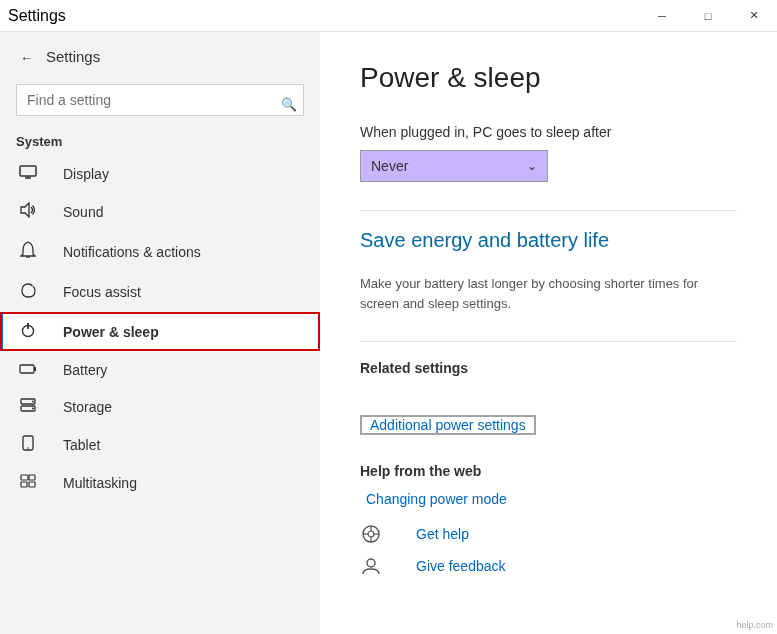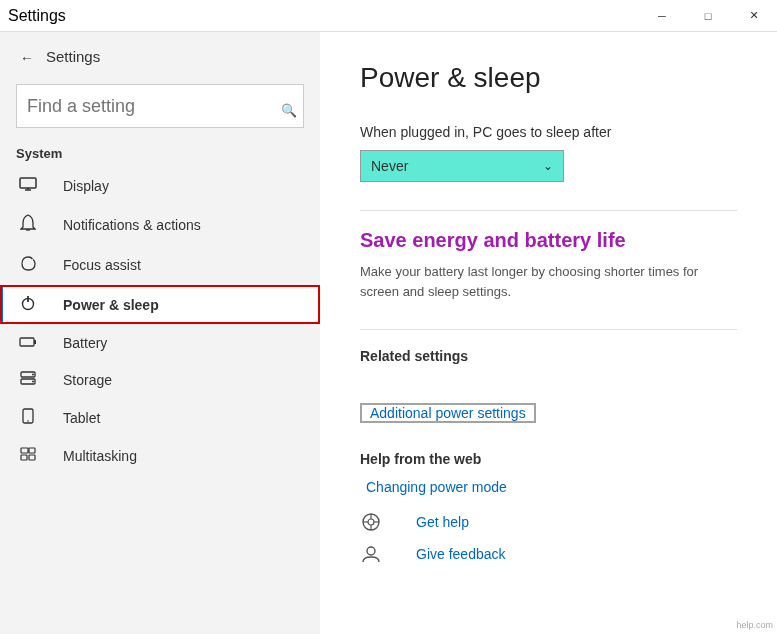--- a/index.html
+++ b/index.html
@@ -84,25 +84,25 @@
       color: #333;
       font-weight: 400;
     }
 
     .search-box-container {
       padding: 4px 16px 12px 16px;
       position: relative;
     }
     .search-box {
       width: 100%;
-      height: 44px;
+      height: 32px;
       border: 1px solid #ccc;
       background: white;
       padding: 0 30px 0 10px;
-      font-size: 18px;
+      font-size: 14px;
       outline: none;
     }
     .search-icon-wrap {
       position: absolute;
       right: 22px;
       top: 50%;
       transform: translateY(-50%);
       color: #555;
       font-size: 13px;
       pointer-events: none;
@@ -166,35 +166,35 @@
       font-size: 14px;
       color: #333;
       margin-bottom: 10px;
       margin-top: 30px;
     }
 
     .dropdown-select {
       display: flex;
       align-items: center;
       justify-content: space-between;
-      width: 204px;
+      width: 188px;
       height: 32px;
       border: 1px solid #999;
-      background: #5eead4;
+      background: #c4b5fd;
       padding: 0 10px;
       cursor: pointer;
       font-size: 14px;
       color: #333;
     }
 
     .section-heading {
       font-size: 20px;
-      font-weight: 700;
-      color: #a21caf;
-      margin-bottom: 10px;
+      font-weight: 400;
+      color: #0369a1;
+      margin-bottom: 22px;
     }
 
     .section-desc {
       font-size: 13px;
       color: #555;
       line-height: 1.5;
       margin-bottom: 6px;
     }
 
     .divider {
@@ -289,20 +289,30 @@
       <span class="sidebar-icon">
         <svg width="18" height="14" viewBox="0 0 18 14" fill="none">
             <rect x="1" y="1" width="16" height="10" rx="1" stroke="#333" stroke-width="1.5"></rect>
             <line x1="6" y1="13" x2="12" y2="13" stroke="#333" stroke-width="1.5"></line>
             <line x1="9" y1="11" x2="9" y2="13" stroke="#333" stroke-width="1.5"></line>
           </svg>
       </span>
       <span>Display</span>
     </div>
 
+    <div class="sidebar-item">
+      <span class="sidebar-icon">
+        <svg width="16" height="16" viewBox="0 0 16 16" fill="none">
+            <polygon points="1,5 5,5 9,1 9,15 5,11 1,11" stroke="#333" stroke-width="1.3" fill="none"></polygon>
+            <path d="M11 5 Q14 8 11 11" stroke="#333" stroke-width="1.3" fill="none"></path>
+            <path d="M12.5 3.5 Q16.5 8 12.5 12.5" stroke="#333" stroke-width="1.3" fill="none"></path>
+          </svg>
+      </span>
+      <span>Sound</span>
+    </div>
 
     <div class="sidebar-item">
       <span class="sidebar-icon">
         <svg width="16" height="18" viewBox="0 0 16 18" fill="none">
             <path d="M8 1 Q13 3 13 9 L13 13 L15 15 L1 15 L3 13 L3 9 Q3 3 8 1Z" stroke="#333" stroke-width="1.3" fill="none"></path>
             <line x1="6" y1="16" x2="10" y2="16" stroke="#333" stroke-width="1.3"></line>
           </svg>
       </span>
       <span>Notifications &amp; actions</span>
     </div>

